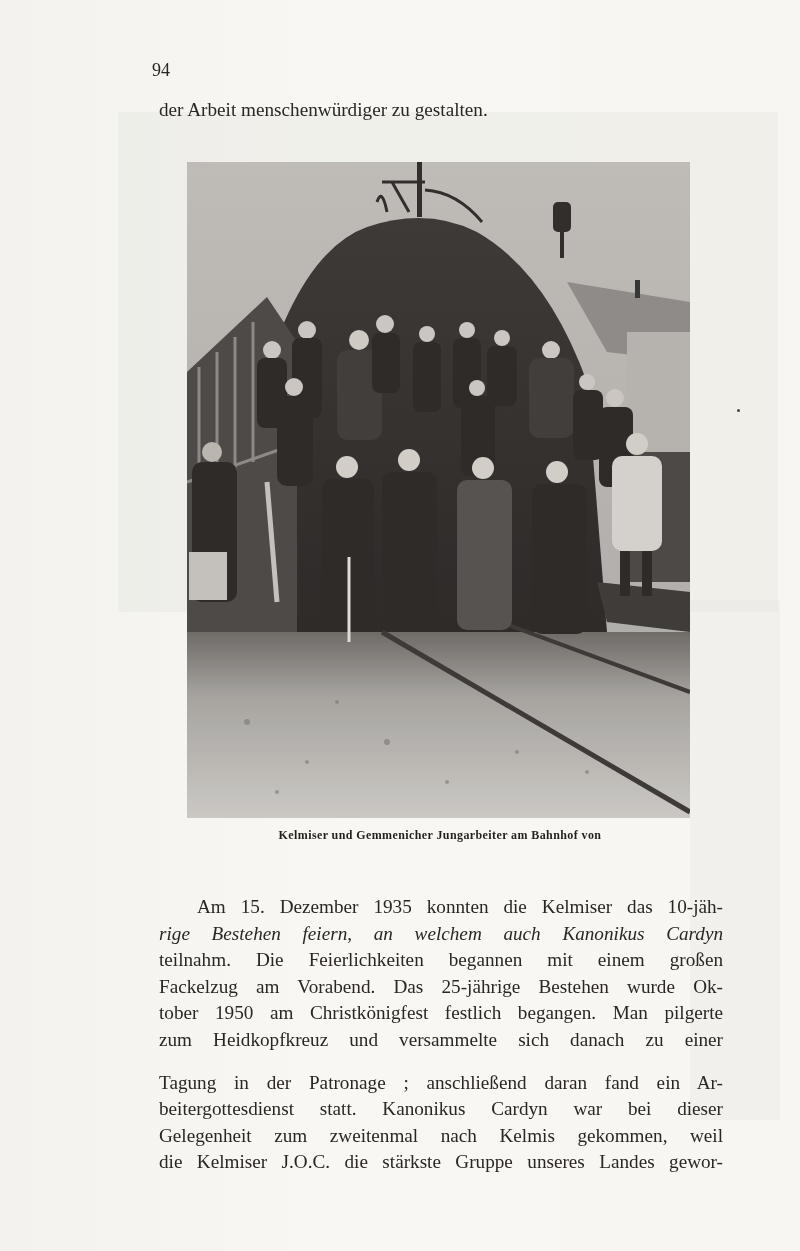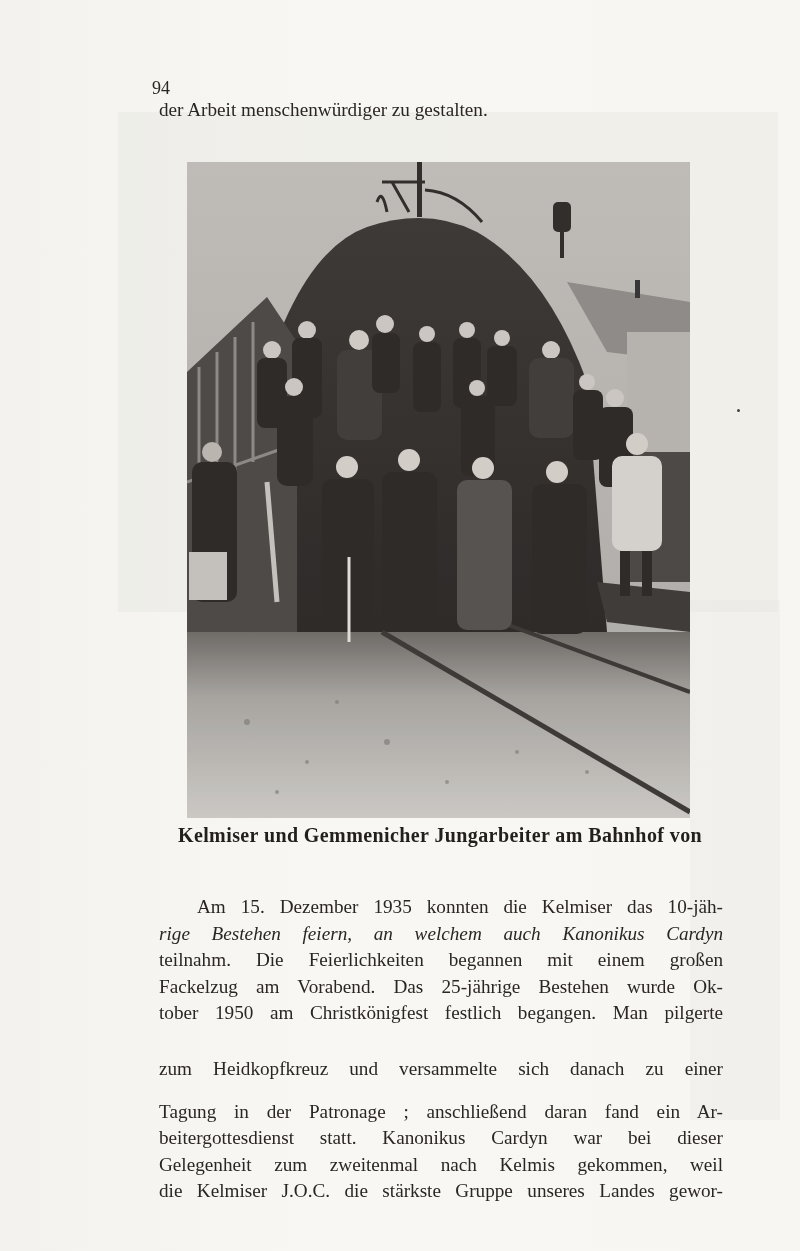--- a/index.html
+++ b/index.html
@@ -18,42 +18,42 @@
     
     .showthrough {
       position: absolute; left: 118px; top: 112px; width: 660px; height: 500px;
       background: rgba(225,225,222,0.35);
     }
     .showthrough2 {
       position: absolute; left: 690px; top: 600px; width: 90px; height: 520px;
       background: rgba(225,225,222,0.25);
     }
     .page-number {
-      position: absolute; left: 152px; top: 78px;
+      position: absolute; left: 152px; top: 60px;
       font-family: "Liberation Serif", serif; font-size: 18px; color: #2b2624;
     }
     .body-text {
       position: absolute; left: 159px; width: 564px;
       font-family: "Liberation Serif", serif;
       font-size: 19.2px; line-height: 26.6px;
       text-align: justify; text-align-last: justify;
       color: #2b2624;
     }
     .body-text .line { display: block; white-space: nowrap; text-align: justify; text-align-last: justify; }
     .body-text .line.last { text-align-last: left; }
     .intro { top: 97px; }
     .photo {
       position: absolute; left: 187px; top: 162px; width: 503px; height: 656px;
       background: #9b9895; overflow: hidden;
     }
     .photo svg { display: block; }
     .caption {
       position: absolute; left: 160px; top: 826px; width: 560px;
       font-family: "Liberation Serif", serif; font-weight: bold;
-      font-size: 20px; line-height: 19px; text-align: center; color: #231f1d;
+      font-size: 12px; line-height: 19px; text-align: center; color: #231f1d;
       letter-spacing: 0.4px;
     }
     .main { top: 877px; }
     .main .line.indent { padding-left: 38px; box-sizing: border-box; margin-top: 17px; }
     .speck { position: absolute; width: 3px; height: 3px; border-radius: 50%; background: #444; }
   </style>
 </head>
 <body>
 
 <div class="page">
@@ -182,21 +182,21 @@
   <div class="caption">
     <div>Kelmiser und Gemmenicher Jungarbeiter am Bahnhof von</div>
   </div>
 
   <div class="body-text main">
     <span class="line indent" style="display: block; word-spacing: 10.1348px;">Am 15. Dezember 1935 konnten die Kelmiser das 10-jäh-</span>
     <span class="line" style="display: block; word-spacing: 16.7879px; font-style: italic;">rige Bestehen feiern, an welchem auch Kanonikus Cardyn</span>
     <span class="line" style="display: block; word-spacing: 20.2057px;">teilnahm. Die Feierlichkeiten begannen mit einem großen</span>
     <span class="line" style="display: block; word-spacing: 13.3839px;">Fackelzug am Vorabend. Das 25-jährige Bestehen wurde Ok-</span>
     <span class="line" style="display: block; word-spacing: 11.7567px;">tober 1950 am Christkönigfest festlich begangen. Man pilgerte</span>
-    <span class="line" style="display: block; word-spacing: 16.2567px; margin-top: 29px;">zum Heidkopfkreuz und versammelte sich danach zu einer</span>
+    <span class="line" style="display: block; word-spacing: 16.2567px;">zum Heidkopfkreuz und versammelte sich danach zu einer</span>
     <span class="line" style="display: block; word-spacing: 12.9531px; margin-top: 16px;">Tagung in der Patronage ; anschließend daran fand ein Ar-</span>
     <span class="line" style="display: block; word-spacing: 20.9661px;">beitergottesdienst statt. Kanonikus Cardyn war bei dieser</span>
     <span class="line" style="display: block; word-spacing: 17.7188px;">Gelegenheit zum zweitenmal nach Kelmis gekommen, weil</span>
     <span class="line" style="display: block; word-spacing: 9.60352px;">die Kelmiser J.O.C. die stärkste Gruppe unseres Landes gewor-</span>
   </div>
 
   <div class="speck" style="left:737px; top:409px;"></div>
 </div>
 
 </body></html>

